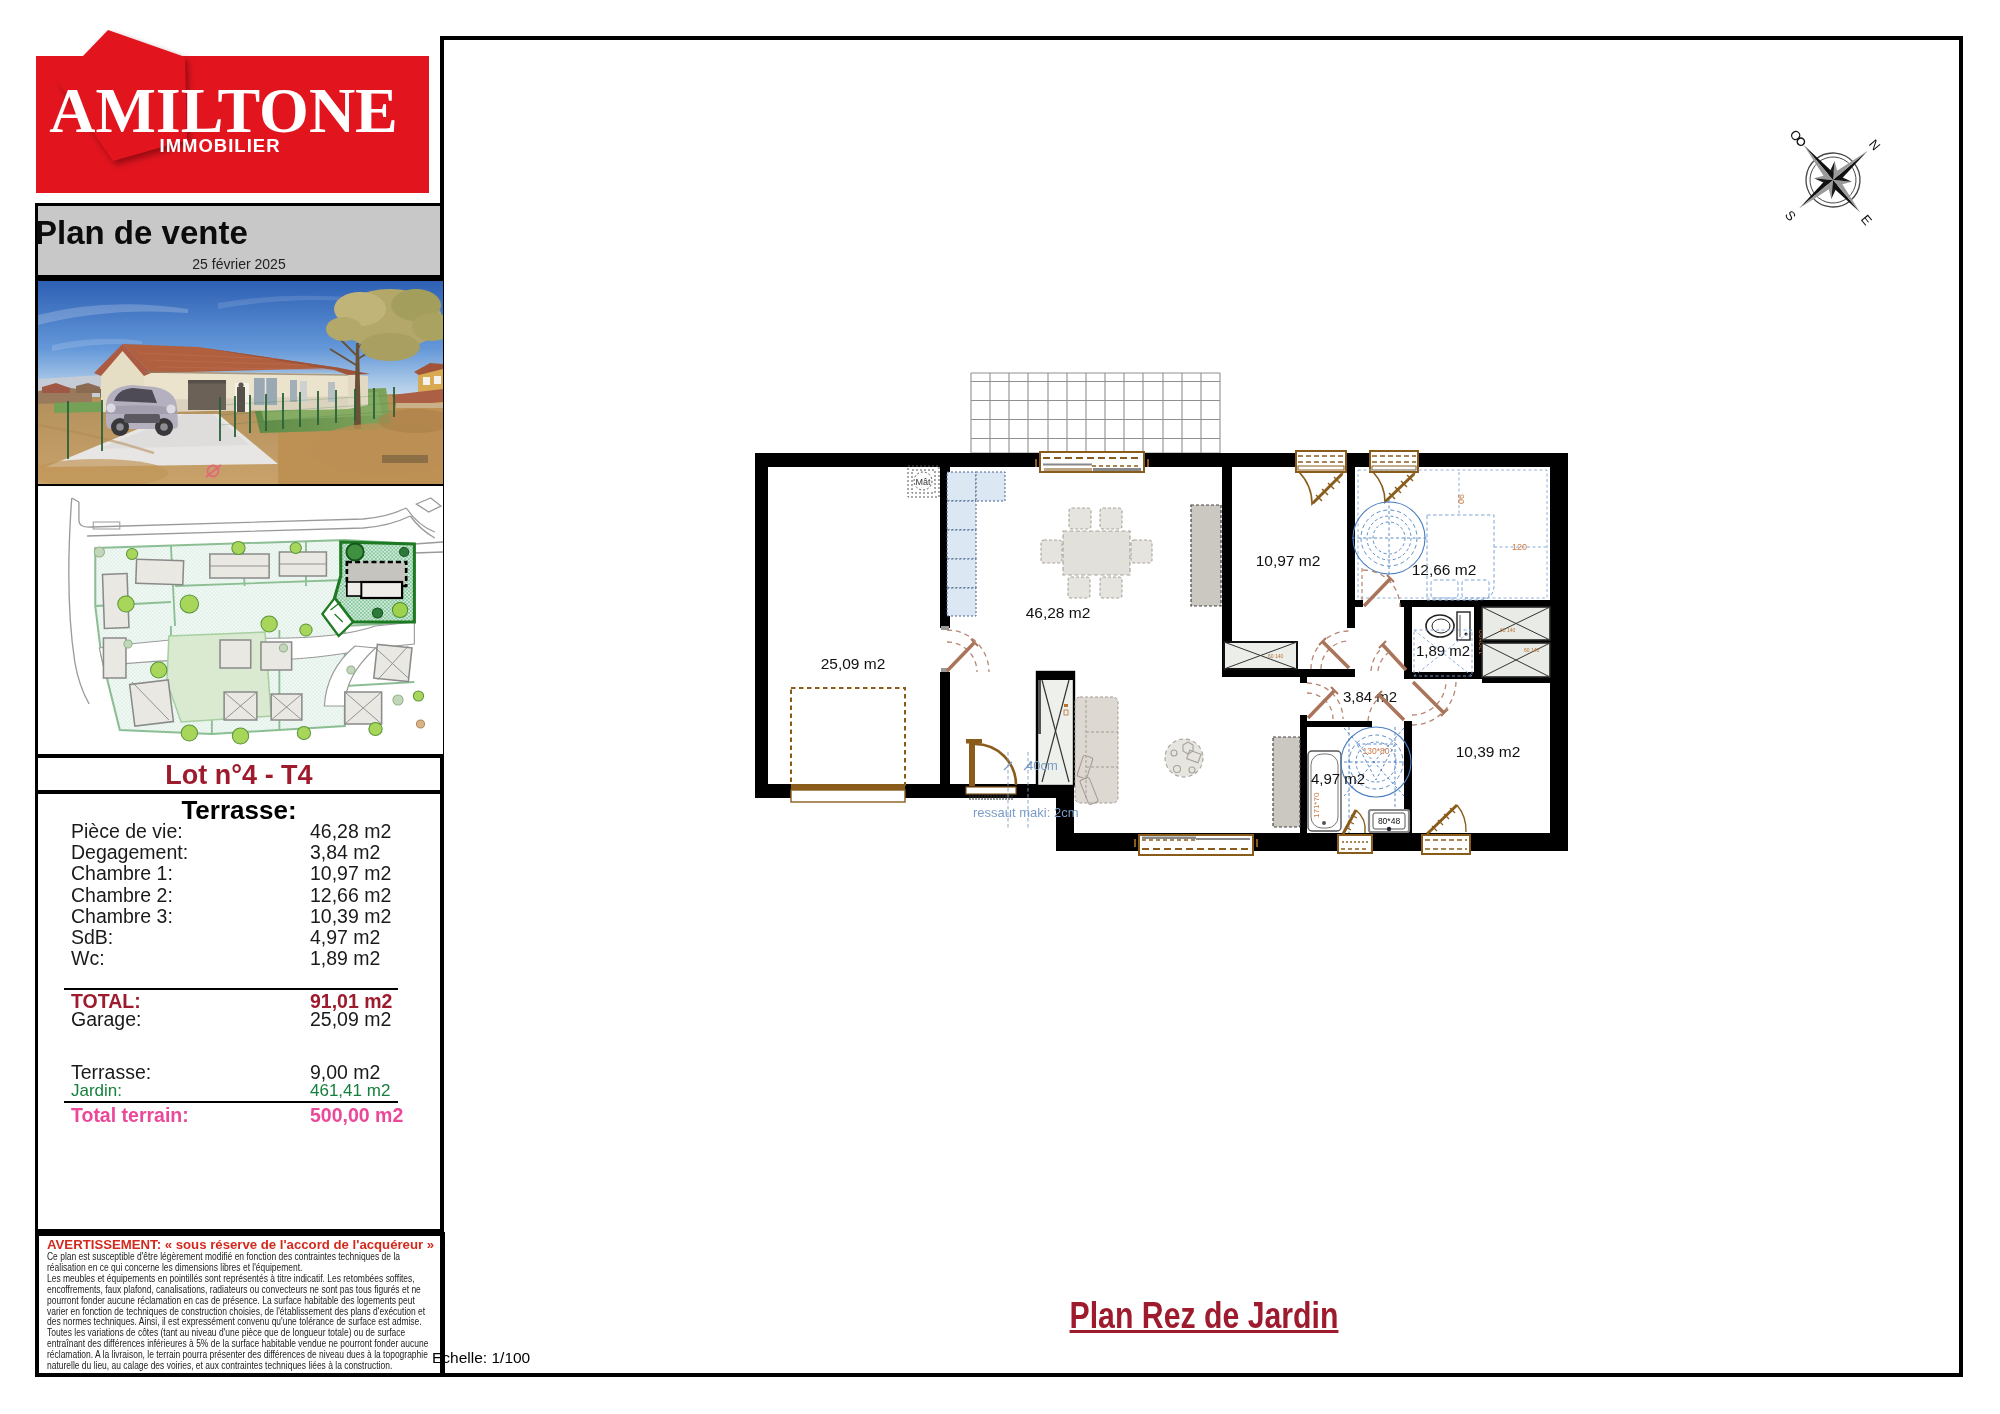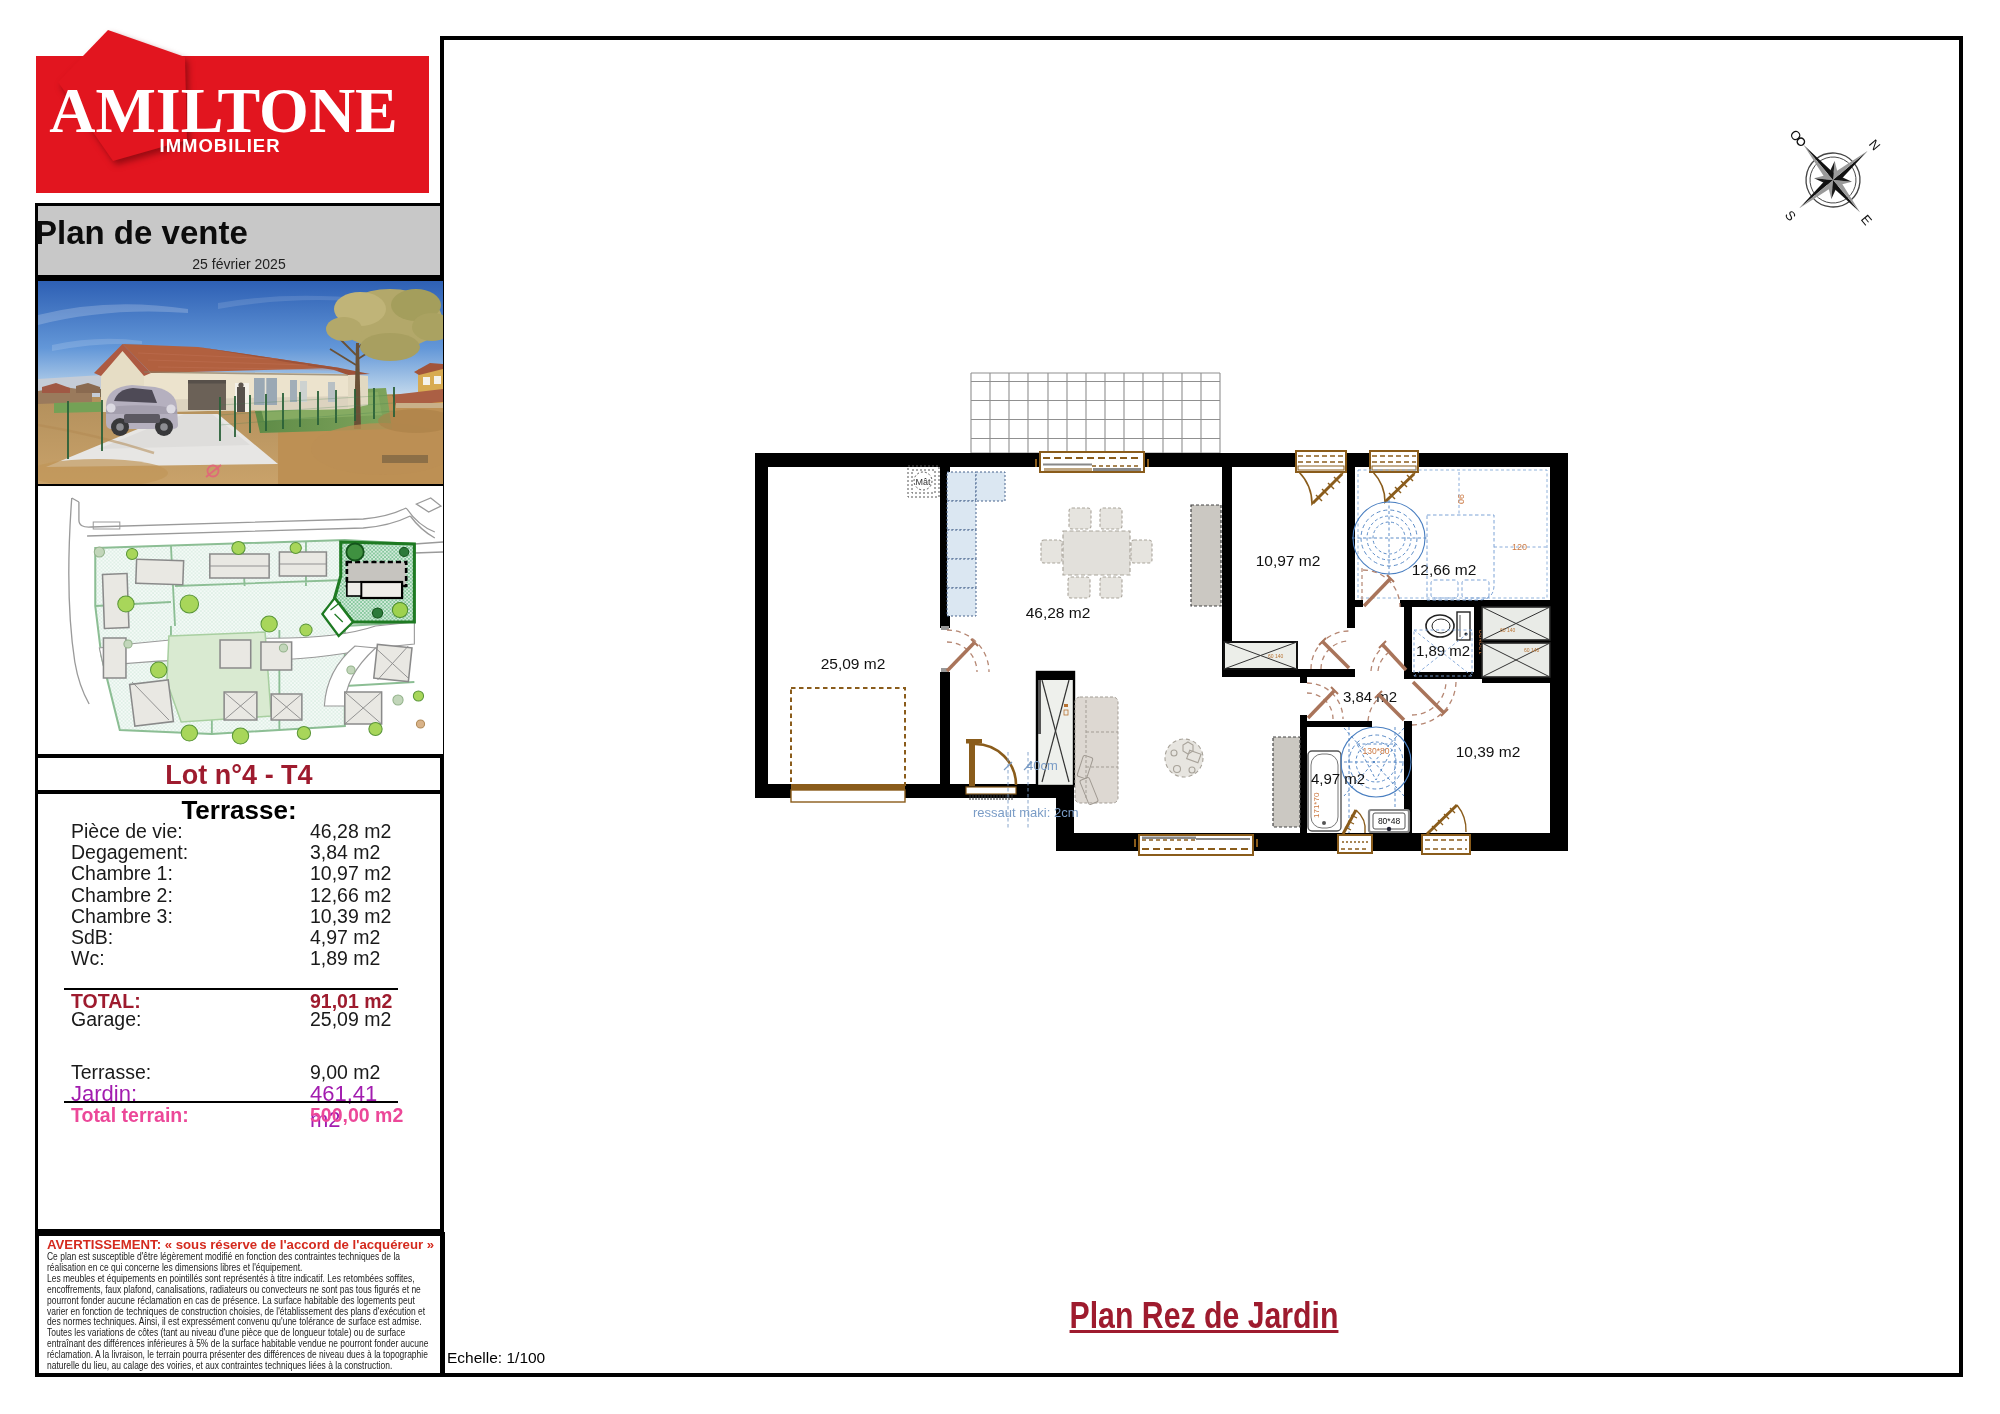--- a/index.html
+++ b/index.html
@@ -289,21 +289,21 @@
 </div>
 
 <div class="abs" style="left:64px;top:988px;width:334px;border-top:2px solid #000;"></div>
 
 <div class="abs" style="left:71px;top:990px;width:340px;font-size:19.5px;font-weight:700;color:#9e1b2e;">TOTAL:<span style="position:absolute;left:239px;">91,01 m2</span></div>
 
 <div class="abs" style="left:71px;top:1008px;width:340px;font-size:19.5px;color:#1a1a1a;">Garage:<span style="position:absolute;left:239px;">25,09 m2</span></div>
 
 <div class="abs" style="left:71px;top:1061px;width:340px;font-size:19.5px;color:#1a1a1a;">Terrasse:<span style="position:absolute;left:239px;">9,00 m2</span></div>
 
-<div class="abs" style="left:71px;top:1081px;width:340px;font-size:22px;color:#a21caf;">Jardin:<span style="position:absolute;left:239px;">461,41 m2</span></div>
+<div class="abs" style="left:71px;top:1081px;width:340px;font-size:17px;color:#15803d;">Jardin:<span style="position:absolute;left:239px;">461,41 m2</span></div>
 
 <div class="abs" style="left:64px;top:1101px;width:334px;border-top:2px solid #000;"></div>
 
 <div class="abs" style="left:71px;top:1104px;width:340px;font-size:19.5px;font-weight:700;color:#ec4899;">Total terrain:<span style="position:absolute;left:239px;">500,00 m2</span></div>
 
 <div class="abs" style="left:35px;top:1232px;width:402px;height:137px;border:4px solid #000;"></div>
 
 <div class="abs" style="left:47px;top:1237px;width:420px;font-size:13.2px;font-weight:700;color:#d42a1e;white-space:nowrap;">AVERTISSEMENT: « sous réserve de l'accord de l'acquéreur »</div>
 
 <div class="abs" style="left:47px;top:1251px;width:530px;font-size:11.3px;line-height:10.9px;color:#1c1c1c;white-space:nowrap;transform:scaleX(0.75);transform-origin:0 0;">
@@ -739,13 +739,13 @@
         <line x1="1444" y1="814" x2="1449" y2="819"></line>
         <line x1="1450" y1="808" x2="1455" y2="813"></line>
   </g>
   <path d="M1457,805 A 40 40 0 0 1 1466,832" fill="none" stroke="#8a5c1b" stroke-width="1.4"></path>
 </g>
 
 </svg>
 
 <div class="abs" style="left:1004px;top:1295px;width:400px;text-align:center;font-size:36px;font-weight:700;color:#9e1b2e;text-decoration:underline;transform:scaleX(0.84);">Plan Rez de Jardin</div>
 
-<div class="abs" style="left:447px;top:1349px;font-size:15.5px;color:#000;">Echelle: 1/100</div>
+<div class="abs" style="left:432px;top:1349px;font-size:15.5px;color:#000;">Echelle: 1/100</div>
 
 </body></html>

